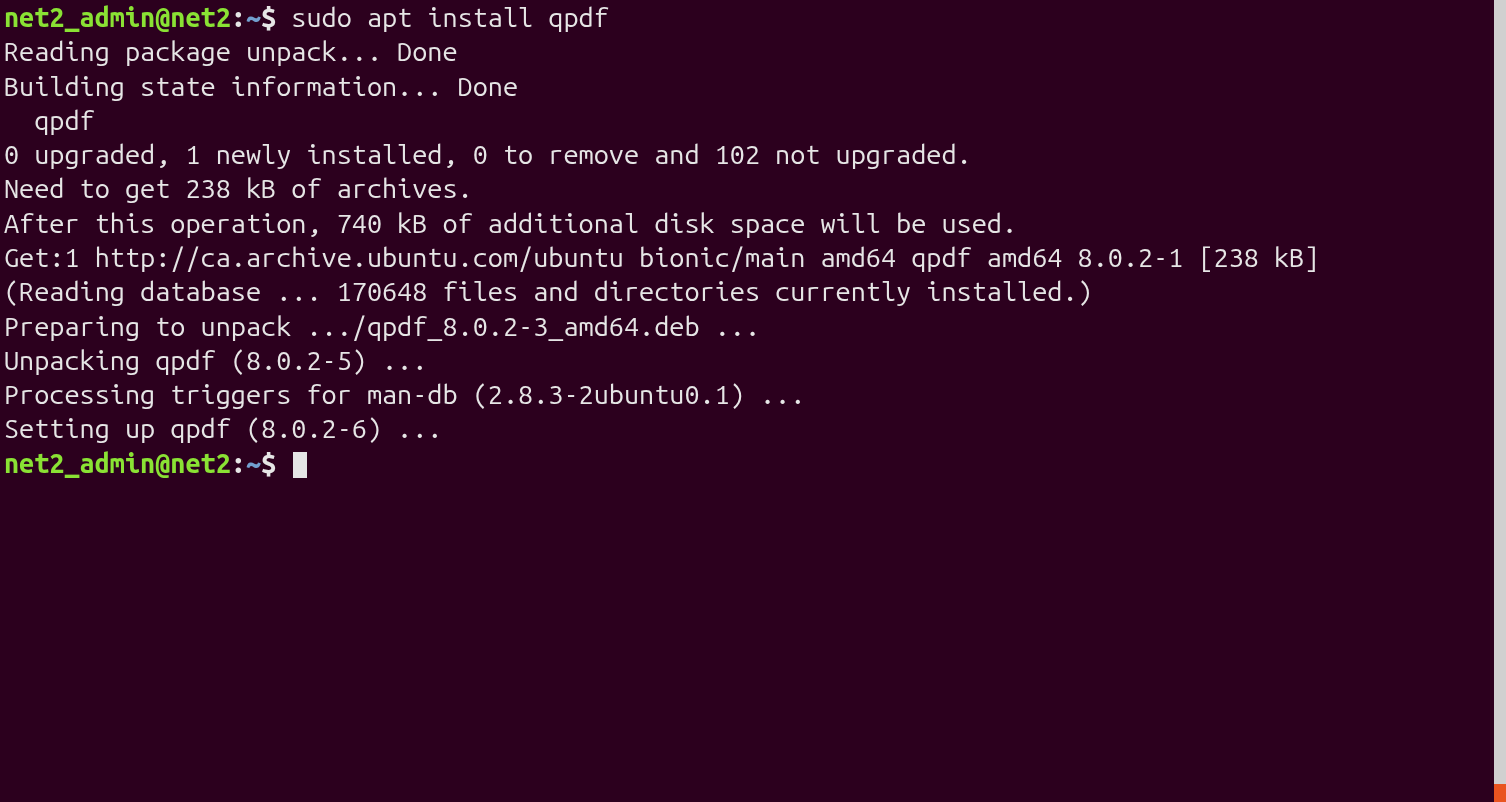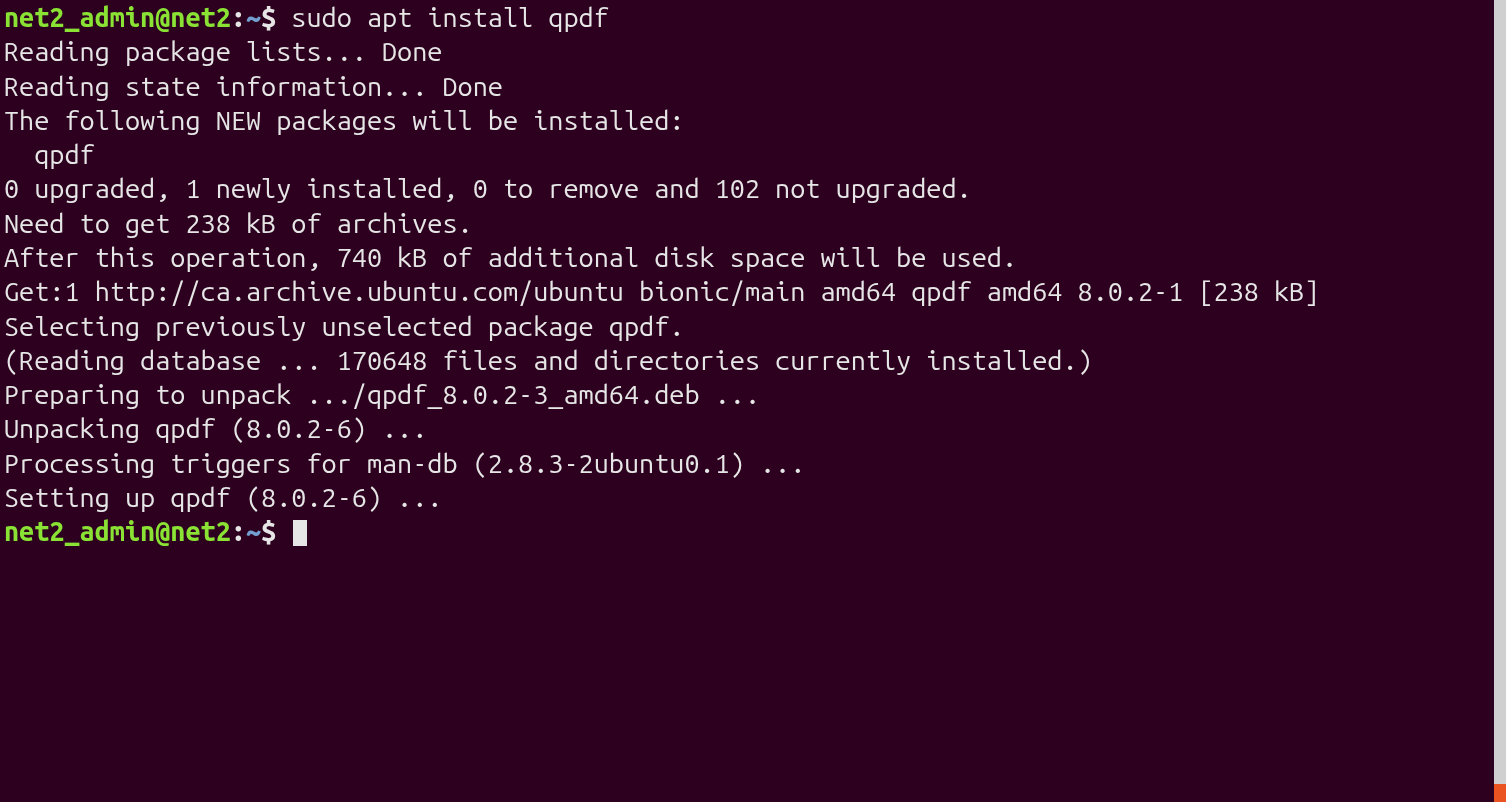--- a/index.html
+++ b/index.html
@@ -66,32 +66,30 @@
       height: 18px;
       bottom: 0;
       background: #e95420;
     }
   </style>
 </head>
 <body>
 
 <div class="terminal">
   <div class="line"><span class="prompt-user">net2_admin@net2</span><span class="prompt-sep">:</span><span class="prompt-path">~</span><span class="prompt-sep">$ </span><span class="cmd">sudo apt install qpdf</span></div>
-  <div class="line">Reading package lists... Done</div>
-  <div class="line">Reading state information... Done</div>
-  <div class="line">The following NEW packages will be installed:</div>
+  <div class="line">Reading package unpack... Done</div>
+  <div class="line">Building state information... Done</div>
   <div class="line">  qpdf</div>
   <div class="line">0 upgraded, 1 newly installed, 0 to remove and 102 not upgraded.</div>
   <div class="line">Need to get 238 kB of archives.</div>
   <div class="line">After this operation, 740 kB of additional disk space will be used.</div>
   <div class="line">Get:1 http://ca.archive.ubuntu.com/ubuntu bionic/main amd64 qpdf amd64 8.0.2-1 [238 kB]</div>
-  <div class="line">Selecting previously unselected package qpdf.</div>
   <div class="line">(Reading database ... 170648 files and directories currently installed.)</div>
   <div class="line">Preparing to unpack .../qpdf_8.0.2-3_amd64.deb ...</div>
-  <div class="line">Unpacking qpdf (8.0.2-6) ...</div>
+  <div class="line">Unpacking qpdf (8.0.2-5) ...</div>
   <div class="line">Processing triggers for man-db (2.8.3-2ubuntu0.1) ...</div>
   <div class="line">Setting up qpdf (8.0.2-6) ...</div>
   <div class="line"><span class="prompt-user">net2_admin@net2</span><span class="prompt-sep">:</span><span class="prompt-path">~</span><span class="prompt-sep">$ </span><span class="cursor"></span></div>
 </div>
 
 <div class="scrollbar-track">
   <div class="scrollbar-highlight"></div>
 </div>
 
 </body></html>

